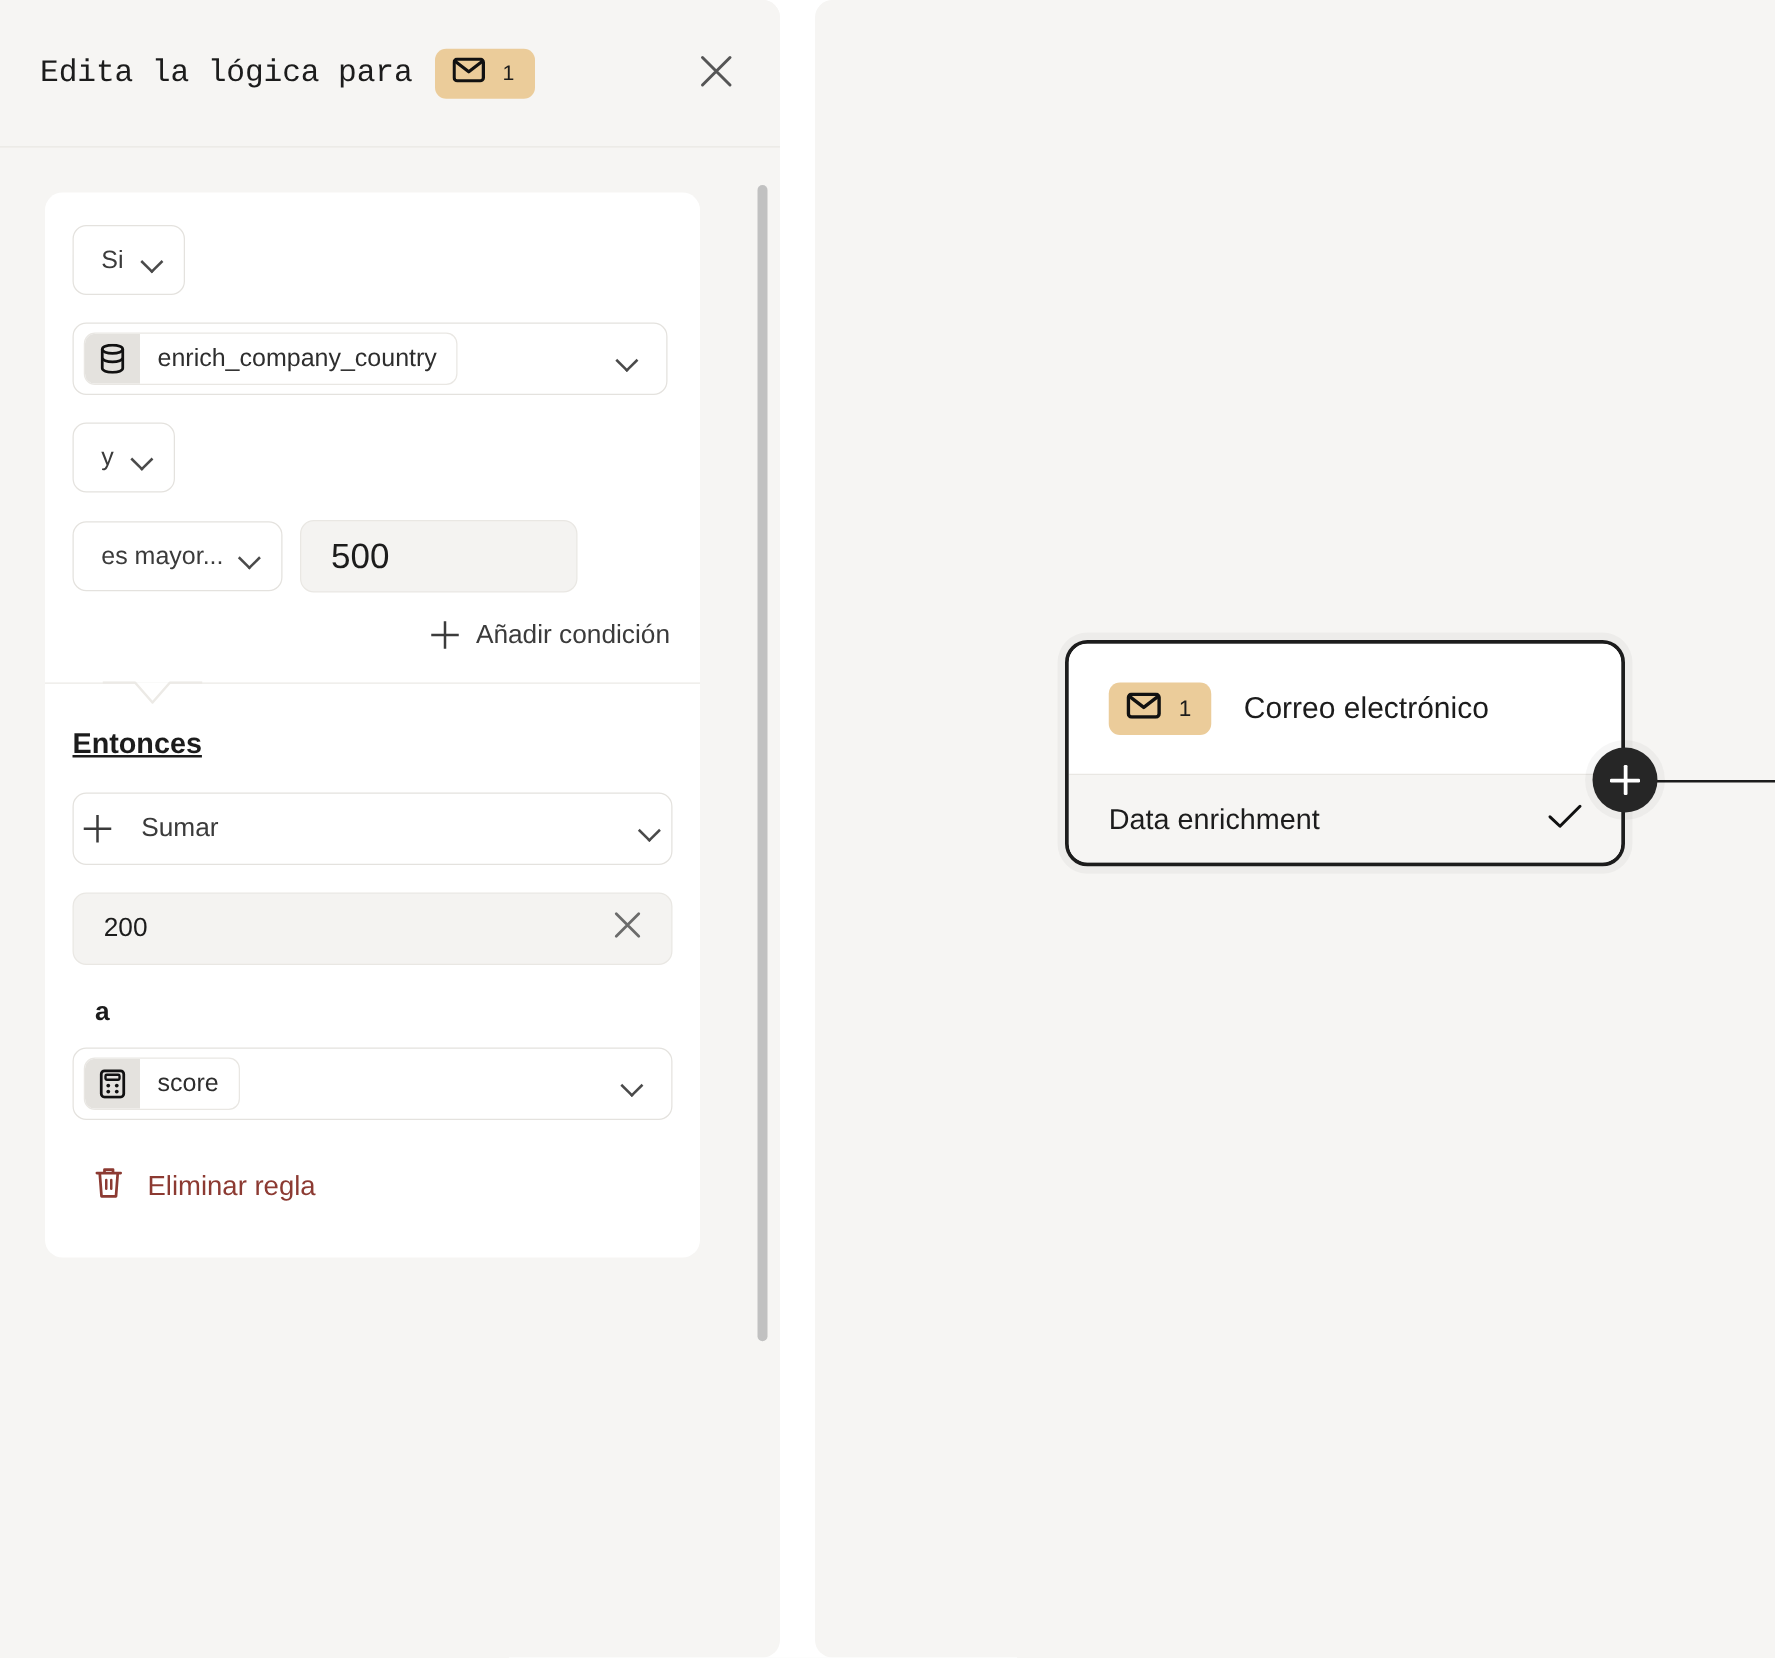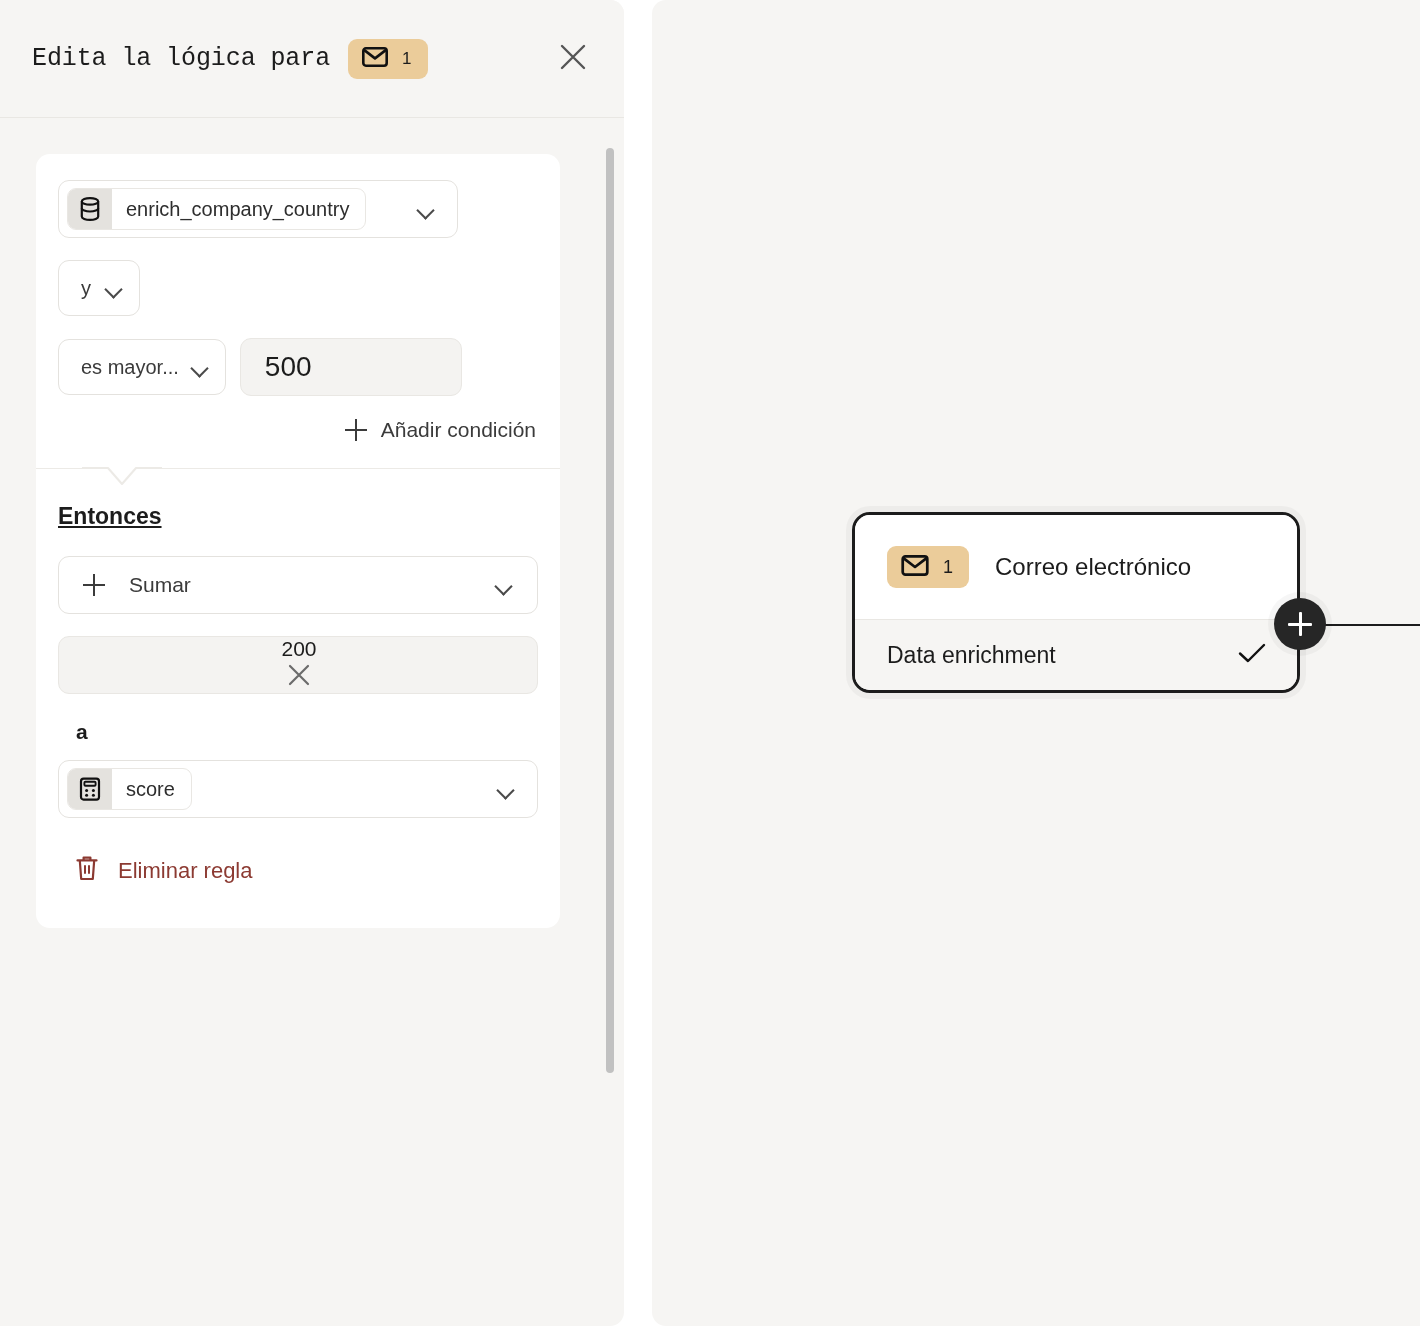--- a/index.html
+++ b/index.html
@@ -144,21 +144,21 @@
     position: absolute;
     left: 2px; top: 0px;
     width: 11px; height: 11px;
     border-right: 2.4px solid #4a4a4a;
     border-bottom: 2.4px solid #4a4a4a;
     transform: rotate(45deg);
   }
 
   
   .field-ctl {
-    width: 400px;
+    width: 476px;
     justify-content: space-between;
     padding: 0 22px 0 8px;
     height: 58px;
   }
   .field-inner {
     display: flex;
     align-items: center;
     background: #ffffff;
     border: 1px solid #e9e7e3;
     border-radius: 9px;
@@ -260,39 +260,38 @@
   .then-small-label {
     font-size: 21px;
     font-weight: bold;
     color: #1c1c1c;
     margin: 26px 0 16px 18px;
   }
 
   .action-ctl {
     width: 480px;
     justify-content: space-between;
-    padding: 0 24px;
+    padding: 0 8px;
     height: 58px;
   }
   .action-left { display: flex; align-items: center; gap: 24px; }
   .action-label { font-size: 21px; color: #3b3b3b; }
 
   .clear-input {
     width: 480px;
     height: 58px;
     background: #f4f3f1;
     border: 1px solid #e9e7e3;
     border-radius: 11px;
     display: flex;
     align-items: center;
     justify-content: space-between;
     padding: 0 22px 0 24px;
     font-size: 21px;
     color: #1c1c1c;
-    flex-direction: column;
   }
 
   .score-ctl {
     width: 480px;
     justify-content: space-between;
     padding: 0 22px 0 8px;
     height: 58px;
   }
 
   .delete-rule {
@@ -419,20 +418,26 @@
     <div class="panel-body">
 
       <div class="scrollbar-track">
         <div class="scrollbar-thumb"></div>
       </div>
 
       <div class="rule-card">
 
         <div class="rule-section">
 
+          <div class="row">
+            <div class="ctl ctl-sm">
+              <span>Si</span>
+              <span class="chev"></span>
+            </div>
+          </div>
 
           <div class="row">
             <div class="ctl field-ctl">
               <span class="field-inner">
                 <span class="field-icon">
                   <svg width="22" height="24" viewBox="0 0 22 24">
                     <ellipse cx="11" cy="4.4" rx="8.2" ry="3.3" fill="none" stroke="#111" stroke-width="2.2"></ellipse>
                     <path d="M2.8 4.4 V19.6 C2.8 21.4 6.5 22.9 11 22.9 C15.5 22.9 19.2 21.4 19.2 19.6 V4.4" fill="none" stroke="#111" stroke-width="2.2"></path>
                     <path d="M2.8 11.2 C2.8 13 6.5 14.5 11 14.5 C15.5 14.5 19.2 13 19.2 11.2" fill="none" stroke="#111" stroke-width="2.2"></path>
                   </svg>

